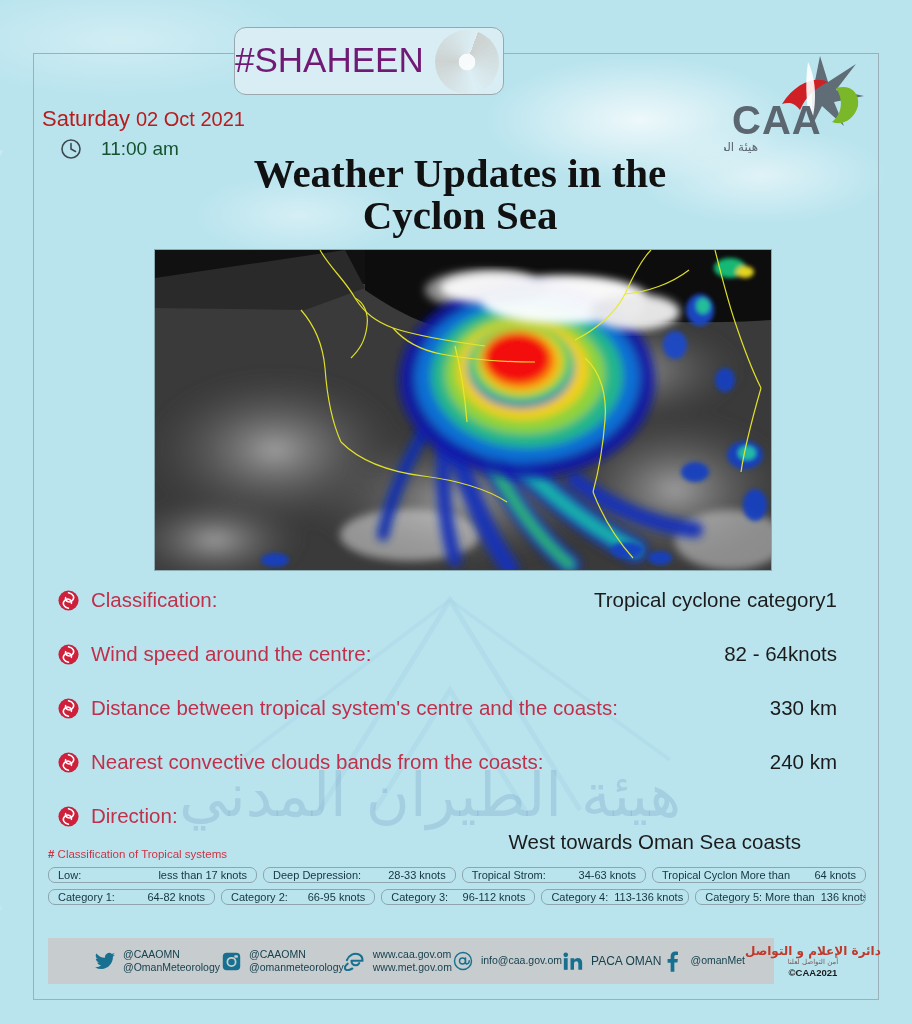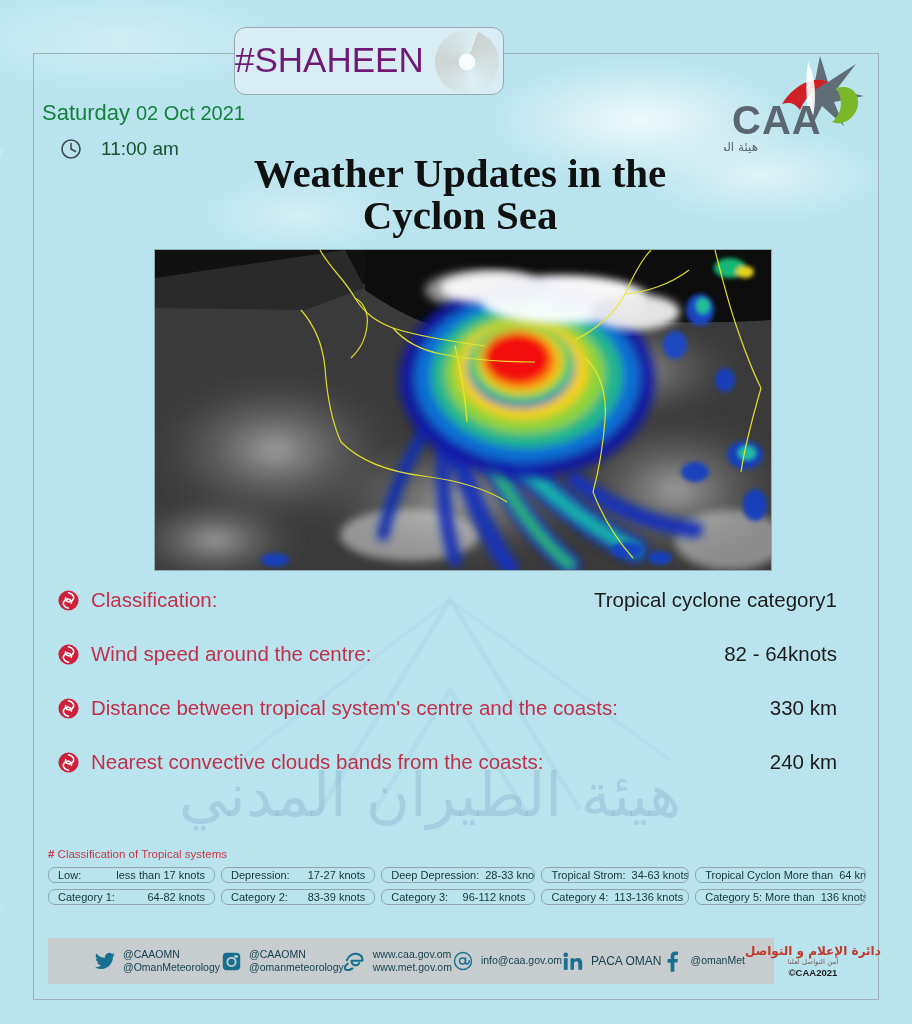--- a/index.html
+++ b/index.html
@@ -94,23 +94,23 @@
     width: 270px;
     text-align: left;
     font-size: 35px;
     color: #701a75;
     letter-spacing: 0px;
     font-family: "Liberation Sans", sans-serif;
   }
   
   .date-line {
     position: absolute;
-    left: 42px; top: 100px;
+    left: 42px; top: 106px;
     font-size: 21px;
-    color: #15803d;
+    color: #b91c1c;
     white-space: nowrap;
   }
   .date-day { font-size: 22px; }
   .date-rest { font-size: 20px; }
   .time-line {
     position: absolute;
     left: 60px; top: 138px;
     display: flex;
     align-items: center;
     gap: 19px;
@@ -454,58 +454,63 @@
     <div class="row">
       <svg class="cyc-icon" viewBox="0 0 24 24">
         <circle cx="12" cy="12" r="10.5" fill="#cf1f3a"></circle>
         <path d="M12 4 C17 5, 19 9, 16 12 C13 15, 8 13, 9 9" fill="none" stroke="#fff" stroke-width="1.6" stroke-linecap="round"></path>
         <path d="M12 20 C7 19, 5 15, 8 12 C11 9, 16 11, 15 15" fill="none" stroke="#fff" stroke-width="1.6" stroke-linecap="round"></path>
       </svg>
       <span class="row-label">Nearest convective clouds bands from the coasts:</span>
       <span class="row-value">240  km</span>
     </div>
 
+    <div class="row">
+      <svg class="cyc-icon" viewBox="0 0 24 24">
+        <circle cx="12" cy="12" r="10.5" fill="#cf1f3a"></circle>
+        <path d="M12 4 C17 5, 19 9, 16 12 C13 15, 8 13, 9 9" fill="none" stroke="#fff" stroke-width="1.6" stroke-linecap="round"></path>
+        <path d="M12 20 C7 19, 5 15, 8 12 C11 9, 16 11, 15 15" fill="none" stroke="#fff" stroke-width="1.6" stroke-linecap="round"></path>
+      </svg>
+      <span class="row-label">Direction:</span>
+      <span class="row-value" style="right:36px; top:26px;">West towards Oman Sea coasts</span>
+    </div>
   </div>
 
   <div class="class-head">
     <span class="hash">#</span>
     <span>Classification of Tropical systems</span>
   </div>
 
   <div class="class-table">
     <div class="class-row">
       <div class="cell" style="flex:1.15">
         <span class="cell-name">Low:</span>
         <span class="cell-val">less than            17 knots</span>
       </div>
       <div class="cell" style="flex:1.05">
-        <span class="cell-name">Depression:</span>
-        <span class="cell-val">17-27  knots</span>
-      </div>
-      <div class="cell" style="flex:1.05">
         <span class="cell-name">Deep Depression:</span>
         <span class="cell-val">28-33 knots</span>
       </div>
       <div class="cell" style="flex:1.0">
         <span class="cell-name">Tropical Strom:</span>
         <span class="cell-val">34-63  knots</span>
       </div>
       <div class="cell" style="flex:1.18">
         <span class="cell-name">Tropical Cyclon  More than</span>
         <span class="cell-val">64 knots</span>
       </div>
     </div>
     <div class="class-row">
       <div class="cell" style="flex:1.15">
         <span class="cell-name">Category 1:</span>
         <span class="cell-val">64-82 knots</span>
       </div>
       <div class="cell" style="flex:1.05">
         <span class="cell-name">Category 2:</span>
-        <span class="cell-val">83-39 knots</span>
+        <span class="cell-val">66-95 knots</span>
       </div>
       <div class="cell" style="flex:1.05">
         <span class="cell-name">Category 3:</span>
         <span class="cell-val">96-112 knots</span>
       </div>
       <div class="cell" style="flex:1.0">
         <span class="cell-name">Category 4:</span>
         <span class="cell-val">113-136 knots</span>
       </div>
       <div class="cell" style="flex:1.18">

